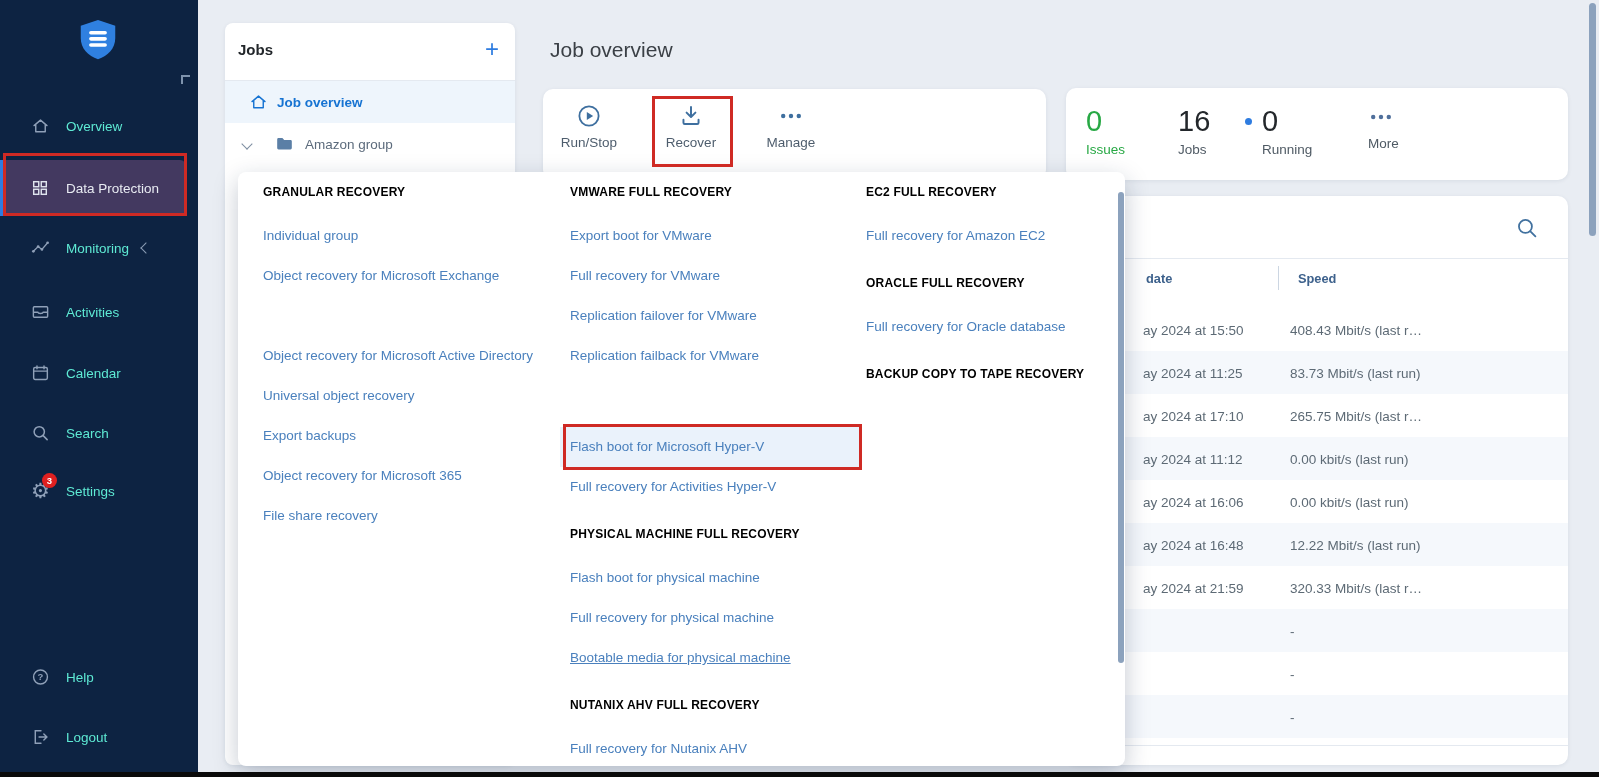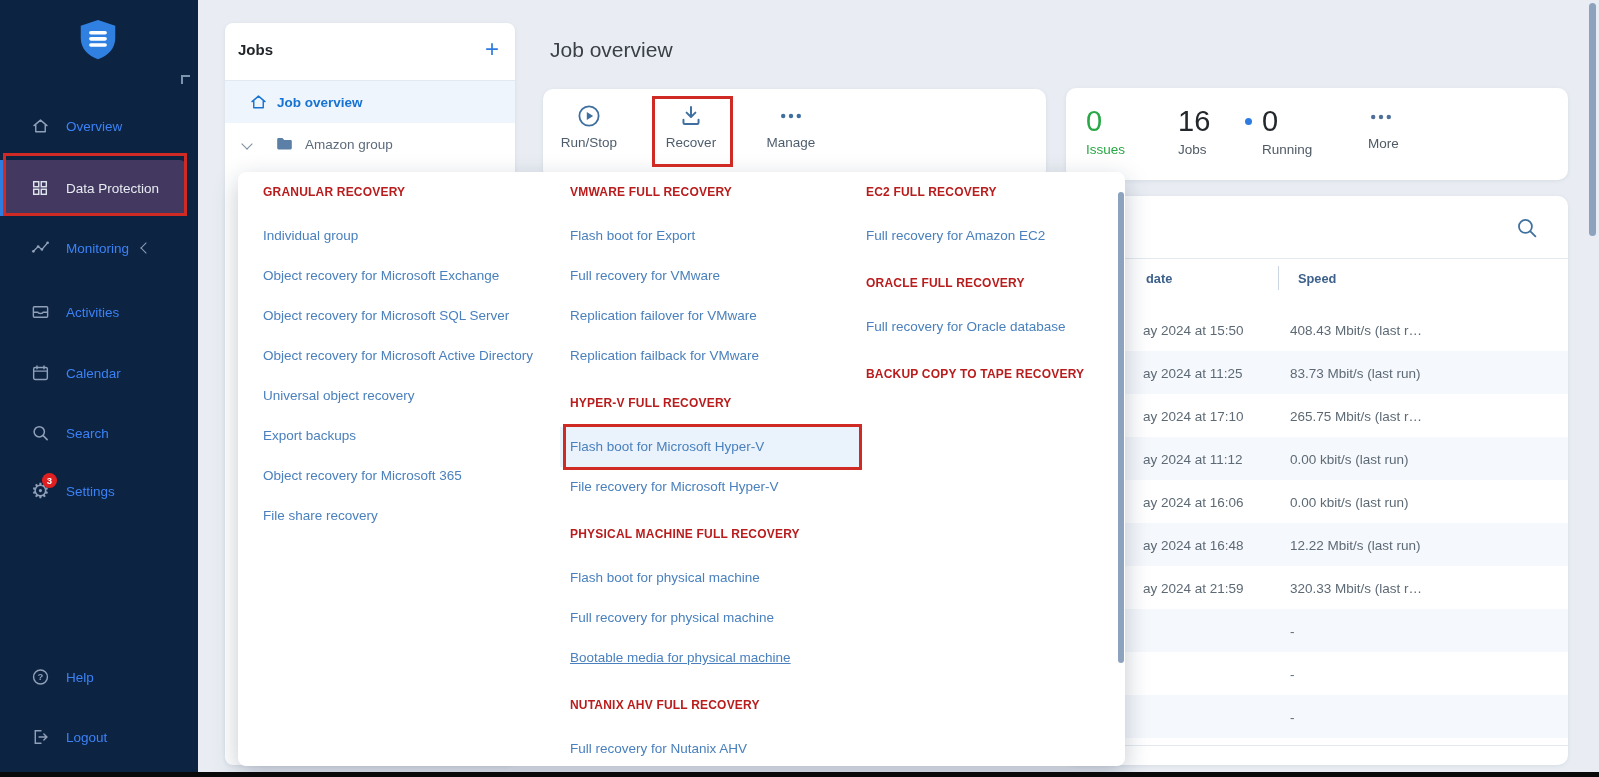--- a/index.html
+++ b/index.html
@@ -4,21 +4,21 @@
 <style>
   html,body{margin:0;padding:0;background:#e9edf3;font-family:"Liberation Sans",sans-serif;}
   #app{position:relative;width:1599px;height:777px;overflow:hidden;background:#e9edf3;}
   
   .sidebar{position:absolute;left:0;top:0;width:198px;height:777px;background:#0d2342;z-index:10;}
   .logo{position:absolute;left:75px;top:17px;width:46px;height:46px;}
   .collapse-corner{position:absolute;left:181px;top:75px;width:7px;height:7px;border-top:2px solid #7e93ad;border-left:2px solid #7e93ad;}
   .nav-item{position:absolute;left:0;width:198px;height:40px;cursor:pointer;}
   .nav-icon{position:absolute;left:31px;top:50%;transform:translateY(-50%);color:#8fa0b8;display:flex;align-items:center;}
   .nav-icon.gear{font-size:21px;line-height:1;transform:translateY(-52%);}
-  .nav-label{position:absolute;left:66px;top:50%;transform:translateY(-50%);font-size:13.5px;color:#3b82f6;white-space:nowrap;}
+  .nav-label{position:absolute;left:66px;top:50%;transform:translateY(-50%);font-size:13.5px;color:#5eead4;white-space:nowrap;}
   .nav-item.active .nav-label{color:#e8ebf2;}
   .nav-item.active .nav-icon{color:#dfe5ee;}
   .active-bg{position:absolute;left:0;top:-8px;width:186px;height:56px;background:#433960;border-left:3px solid #2e7ce0;border-radius:0 6px 6px 0;box-sizing:border-box;}
   .nav-item>*{position:absolute;}
   .nav-item .nav-icon,.nav-item .nav-label,.nav-item .badge,.nav-item .chev{z-index:2;}
   .badge{left:42px;top:2px;width:15px;height:15px;border-radius:50%;background:#e02020;color:#fff;font-size:9.5px;line-height:15px;text-align:center;font-weight:bold;}
   .chev{width:7px;height:7px;border-right:1.8px solid #8b9db5;border-bottom:1.8px solid #8b9db5;display:inline-block;}
   .chev-left{left:142px;top:16px;transform:rotate(135deg);}
   .chev-down{transform:rotate(45deg);}
   
@@ -59,21 +59,21 @@
   .col-div{position:absolute;left:212px;top:70px;width:1px;height:24px;background:#ccd6e2;}
   .trow{position:absolute;left:0;width:100%;height:43px;cursor:pointer;}
   .trow.alt{background:#f5f8fc;text-align:center;}
   .tcell{position:absolute;top:50%;transform:translateY(-50%);font-size:13.5px;color:#5d6a75;white-space:nowrap;}
   .tcell.date{left:77px;}
   .tcell.speed{left:224px;}
   .tbottom-divider{position:absolute;left:0;top:549px;width:100%;height:1px;background:#e4e9f0;}
   
   .dropdown{position:absolute;left:238px;top:172px;width:887px;height:594px;background:#fff;border-radius:8px;box-shadow:0 8px 24px rgba(20,40,70,.25);z-index:50;}
   .menu-col{position:absolute;top:0;width:300px;height:100%;}
-  .menu-header{position:absolute;height:40px;line-height:40px;font-size:12px;font-weight:bold;color:#b91c1c;letter-spacing:.2px;white-space:nowrap;}
+  .menu-header{position:absolute;height:40px;line-height:40px;font-size:12px;font-weight:bold;color:#000000;letter-spacing:.2px;white-space:nowrap;}
   .menu-item{position:absolute;height:40px;line-height:40px;font-size:13.5px;color:#4a80bd;white-space:nowrap;cursor:pointer;}
   .menu-item.hl{background:#eaf2fb;left:-10px;padding-left:10px;width:290px;}
   .dd-scrollbar{position:absolute;left:880px;top:20px;width:6px;height:471px;border-radius:3px;background:#8ca2bd;cursor:pointer;}
   
   .redbox{position:absolute;border:3px solid #cf2a24;box-sizing:border-box;z-index:60;}
   .rb1{left:3px;top:153px;width:184px;height:63px;}
   .rb2{left:652px;top:96px;width:81px;height:71px;}
   .rb3{left:563px;top:424px;width:299px;height:46px;}
   .page-scrollbar{position:absolute;left:1589px;top:3px;width:7px;height:233px;border-radius:4px;background:#8ca2bd;z-index:70;cursor:pointer;}
   .bottom-strip{position:absolute;left:0;top:772px;width:1599px;height:5px;background:#0a0a0a;z-index:80;}
@@ -317,36 +317,34 @@
       </div>
     <div class="tbottom-divider" data-name="divider"></div>
   </section>
 
   <section class="dropdown" data-name="recover-menu">
     <div data-name="recover-menu-columns">
         <div class="menu-col" data-name="recover-menu-column" style="left: 25px;">
           <div class="menu-header" data-name="menu-section-granular-recovery" style="top: 0px;">GRANULAR RECOVERY</div>
           <div class="menu-item" data-name="menu-item-individual-files" style="top: 44px;">Individual group</div>
           <div class="menu-item" data-name="menu-item-object-recovery-for-microsoft-exchange" style="top: 84px;">Object recovery for Microsoft Exchange</div>
-          <div class="menu-item" data-name="menu-item-object-recovery-for-microsoft-sql-server" style="top: 124px;">Object recovery for Microsoft SQL Server</div>
           <div class="menu-item" data-name="menu-item-object-recovery-for-microsoft-active-directory" style="top: 164px;">Object recovery for Microsoft Active Directory</div>
           <div class="menu-item" data-name="menu-item-universal-object-recovery" style="top: 204px;">Universal object recovery</div>
           <div class="menu-item" data-name="menu-item-export-backups" style="top: 244px;">Export backups</div>
           <div class="menu-item" data-name="menu-item-object-recovery-for-microsoft-365" style="top: 284px;">Object recovery for Microsoft 365</div>
           <div class="menu-item" data-name="menu-item-file-share-recovery" style="top: 324px;">File share recovery</div>
         </div>
         <div class="menu-col" data-name="recover-menu-column" style="left: 332px;">
           <div class="menu-header" data-name="menu-section-vmware-full-recovery" style="top: 0px;">VMWARE FULL RECOVERY</div>
-          <div class="menu-item" data-name="menu-item-flash-boot-for-vmware" style="top: 44px;">Flash boot for Export</div>
+          <div class="menu-item" data-name="menu-item-flash-boot-for-vmware" style="top: 44px;">Export boot for VMware</div>
           <div class="menu-item" data-name="menu-item-full-recovery-for-vmware" style="top: 84px;">Full recovery for VMware</div>
           <div class="menu-item" data-name="menu-item-replication-failover-for-vmware" style="top: 124px;">Replication failover for VMware</div>
           <div class="menu-item" data-name="menu-item-replication-failback-for-vmware" style="top: 164px;">Replication failback for VMware</div>
-          <div class="menu-header" data-name="menu-section-hyper-v-full-recovery" style="top: 211px;">HYPER-V FULL RECOVERY</div>
           <div class="menu-item hl" data-name="menu-item-flash-boot-for-microsoft-hyper-v" style="top: 255px;">Flash boot for Microsoft Hyper-V</div>
-          <div class="menu-item" data-name="menu-item-full-recovery-for-microsoft-hyper-v" style="top: 295px;">File recovery for Microsoft Hyper-V</div>
+          <div class="menu-item" data-name="menu-item-full-recovery-for-microsoft-hyper-v" style="top: 295px;">Full recovery for Activities Hyper-V</div>
           <div class="menu-header" data-name="menu-section-physical-machine-full-recovery" style="top: 342px;">PHYSICAL MACHINE FULL RECOVERY</div>
           <div class="menu-item" data-name="menu-item-flash-boot-for-physical-machine" style="top: 386px;">Flash boot for physical machine</div>
           <div class="menu-item" data-name="menu-item-full-recovery-for-physical-machine" style="top: 426px;">Full recovery for physical machine</div>
           <div class="menu-item" data-name="menu-item-bootable-media-for-physical-machine" style="top: 466px; text-decoration: underline;">Bootable media for physical machine</div>
           <div class="menu-header" data-name="menu-section-nutanix-ahv-full-recovery" style="top: 513px;">NUTANIX AHV FULL RECOVERY</div>
           <div class="menu-item" data-name="menu-item-full-recovery-for-nutanix-ahv" style="top: 557px;">Full recovery for Nutanix AHV</div>
         </div>
         <div class="menu-col" data-name="recover-menu-column" style="left: 628px;">
           <div class="menu-header" data-name="menu-section-ec2-full-recovery" style="top: 0px;">EC2 FULL RECOVERY</div>
           <div class="menu-item" data-name="menu-item-full-recovery-for-amazon-ec2" style="top: 44px;">Full recovery for Amazon EC2</div>

